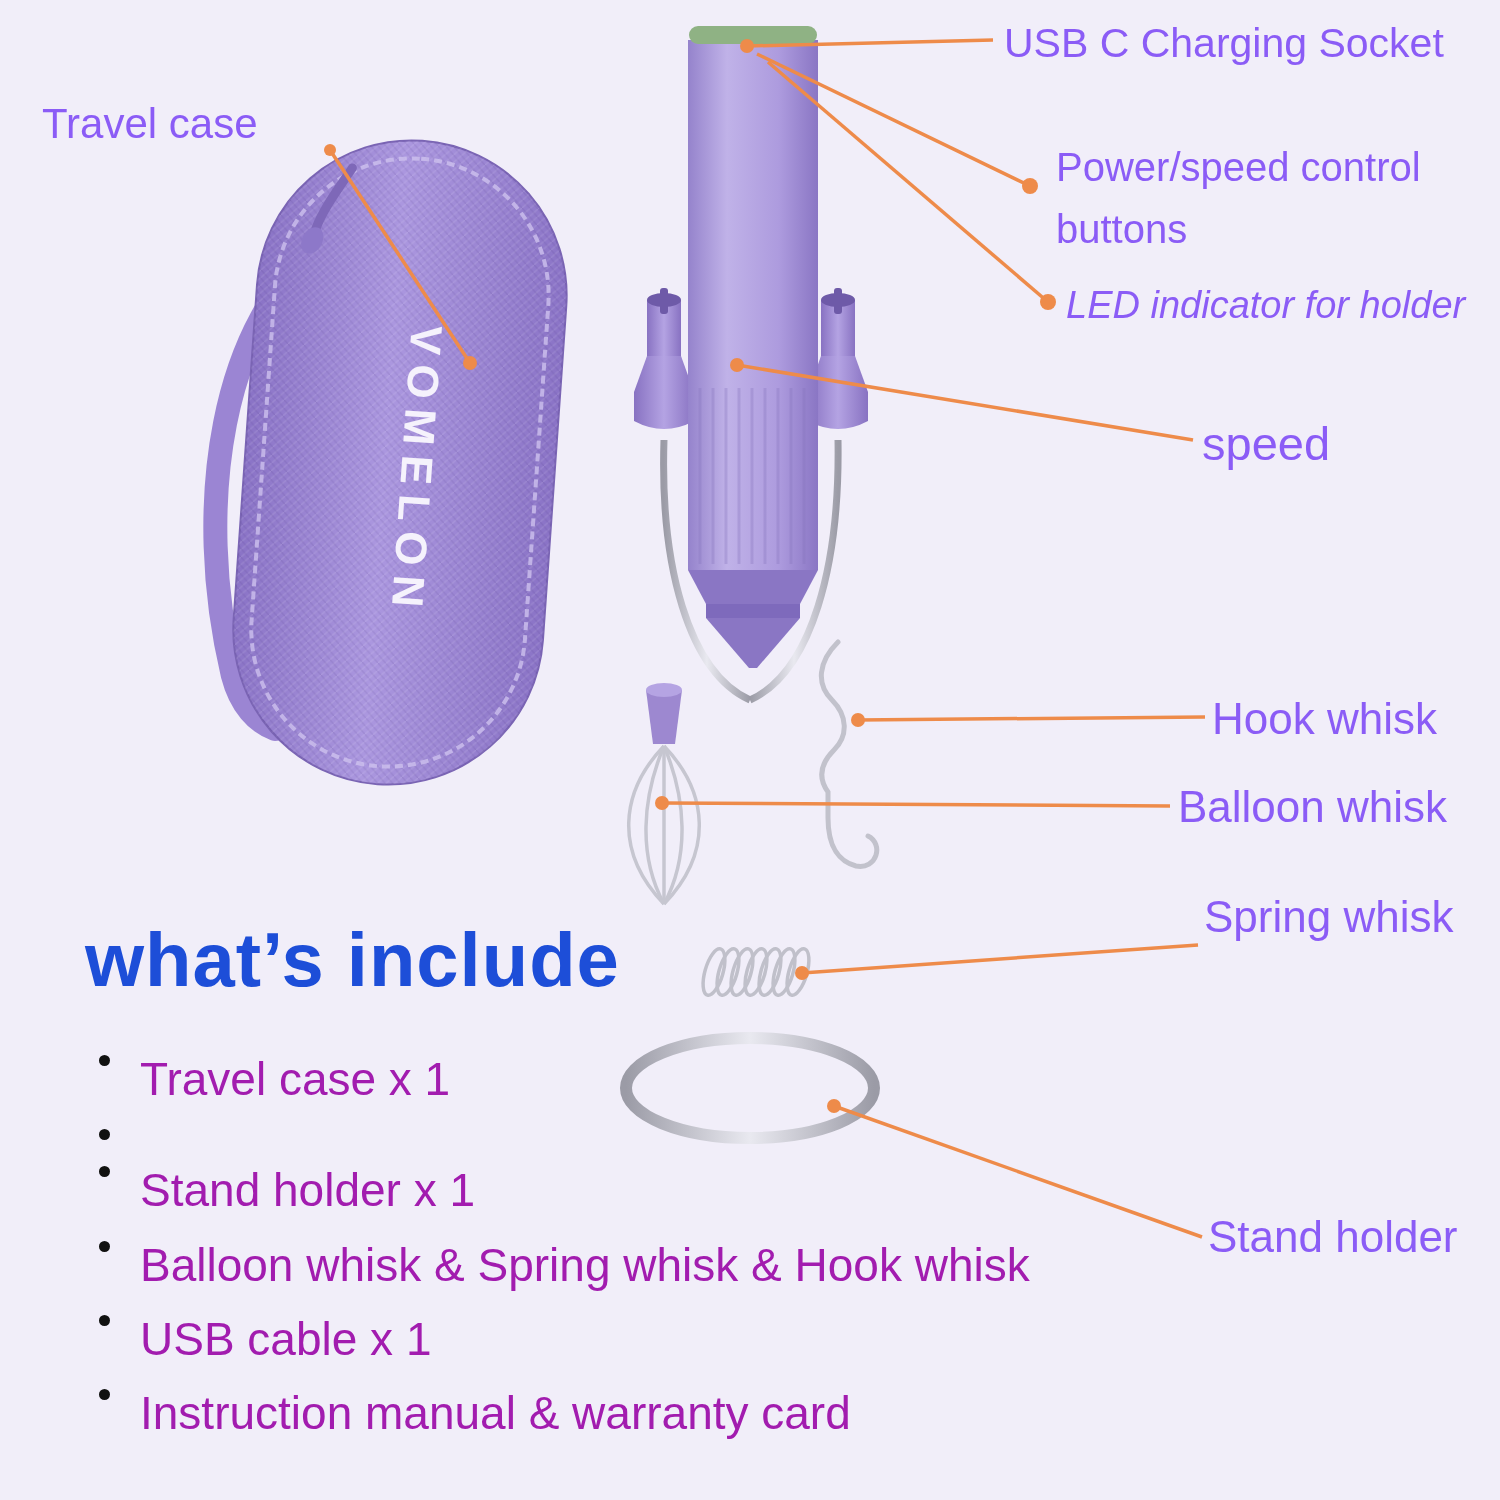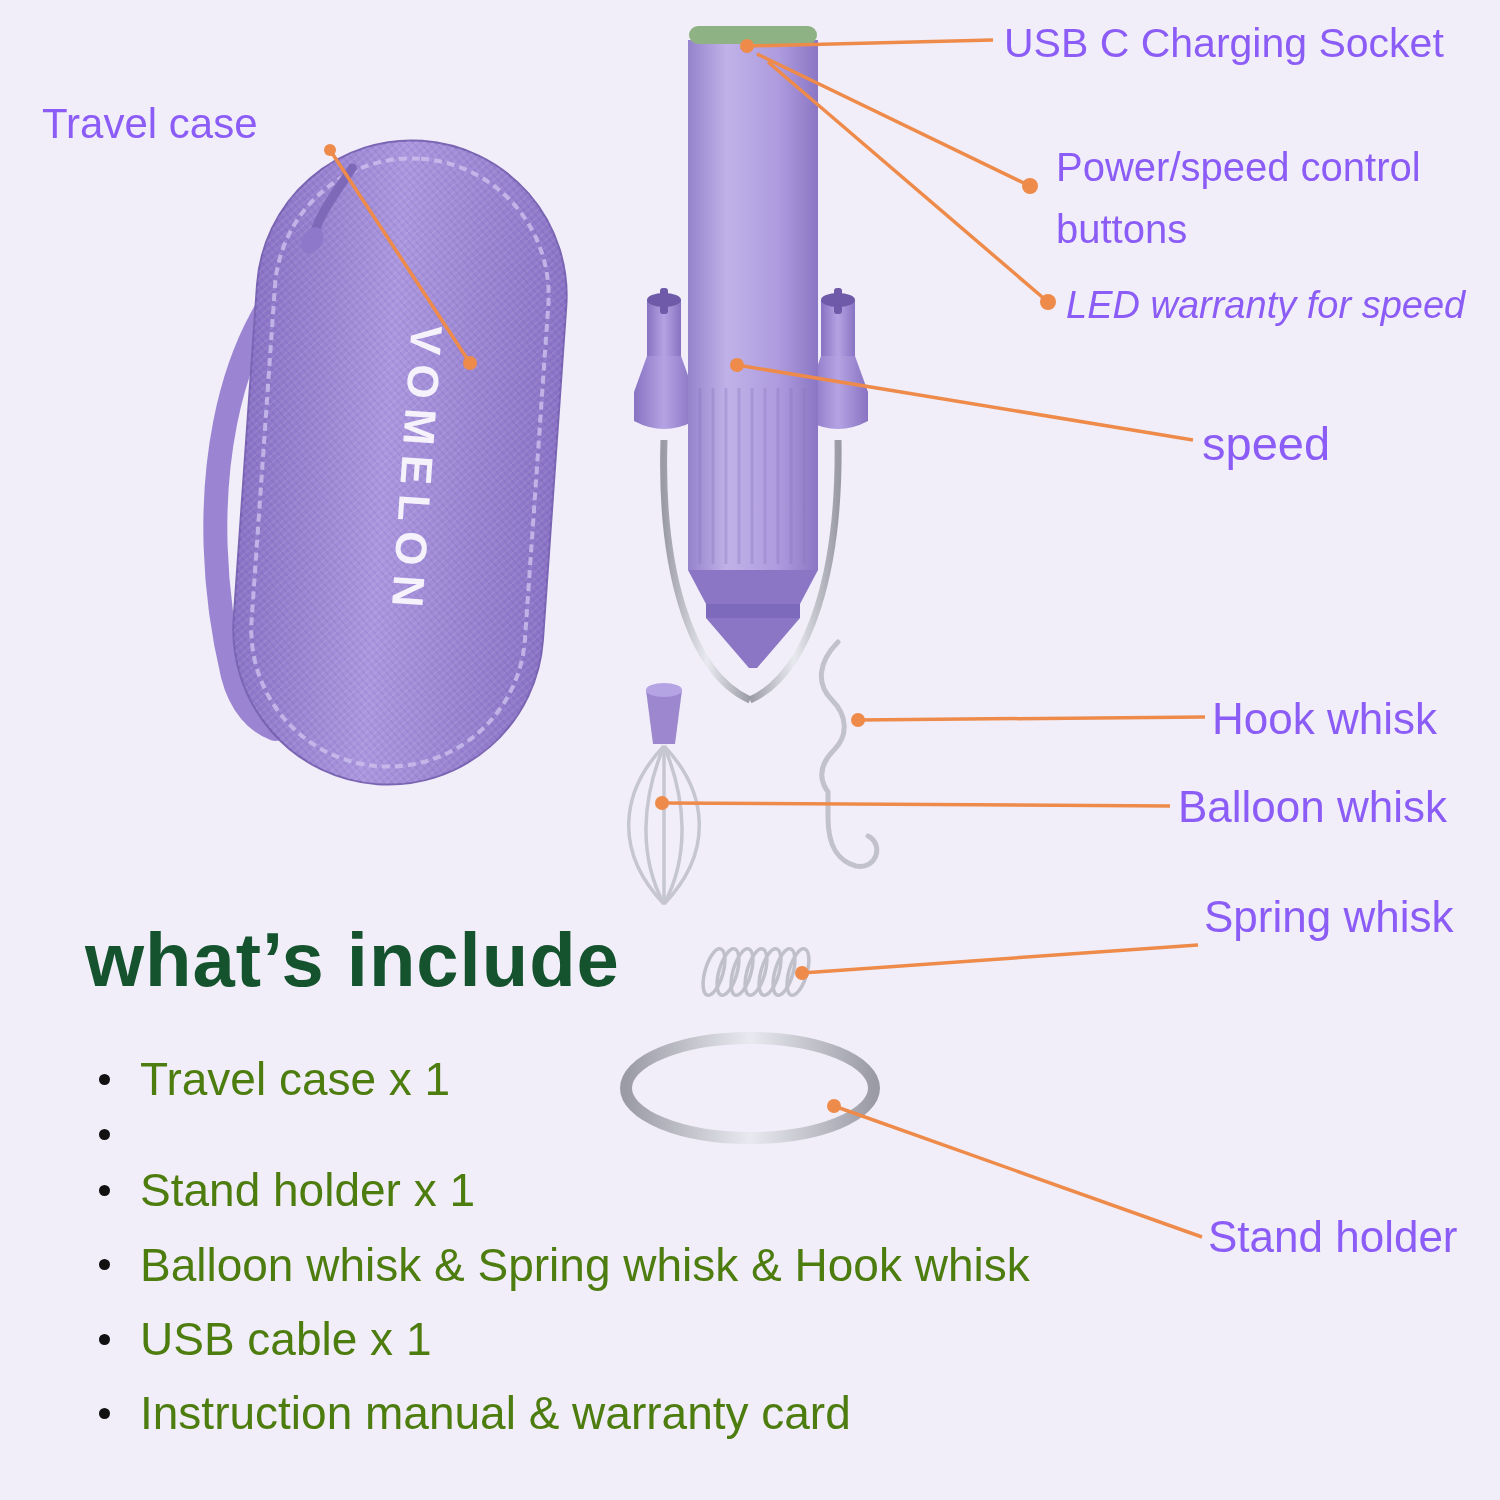--- a/index.html
+++ b/index.html
@@ -11,26 +11,26 @@
     color:#161616;
     overflow:hidden;
   }
   #art { position:absolute; left:0; top:0; }
   .callout { position:absolute; white-space:nowrap; color:#8b5cf6; }
   .callout.center { text-align:left; }
   .coil { stroke:#c0c0ca; stroke-width:3.5; fill:none; }
   .ridge { stroke:#8674bd; stroke-width:3; opacity:.32; }
   #includes { position:absolute; left:85px; top:916px; width:1140px; }
   #includes h1 {
-    font-size:76px; font-weight:bold; letter-spacing:1px; color:#14532d;
+    font-size:76px; font-weight:bold; letter-spacing:1px; color:#1d4ed8;
   }
   #includes ul { list-style:none; margin-top:52px; }
   #includes li {
-    display:flex; align-items:center;
-    font-size:46px; color:#4d7c0f; margin-bottom:26px; line-height:1.05;
+    display:flex; 
+    font-size:46px; color:#a21caf; margin-bottom:26px; line-height:1.05;
   }
   .dot {
     width:11px; height:11px; border-radius:50%;
     background:#111; margin:0 30px 0 14px; flex:0 0 auto;
   }
 </style>
 </head>
 <body>
 
 <div>
@@ -186,21 +186,21 @@
 
 <div class="callout" style="left:42px;top:100px;font-size:42px">Travel case</div>
 
 <div class="callout" style="left:1004px;top:20px;font-size:41px">USB C Charging  Socket</div>
 
 <div class="callout center" style="left:1056px;top:136px;width:412px;font-size:40px;line-height:1.55">
   <div>Power/speed control</div>
   <div>buttons</div>
 </div>
 
-<div class="callout" style="left:1066px;top:284px;font-size:38px;font-style:italic">LED warranty for speed</div>
+<div class="callout" style="left:1066px;top:284px;font-size:38px;font-style:italic">LED indicator for holder</div>
 
 <div class="callout" style="left:1202px;top:416px;font-size:47px">speed</div>
 
 <div class="callout" style="left:1212px;top:694px;font-size:44px">Hook whisk</div>
 
 <div class="callout" style="left:1178px;top:782px;font-size:44px">Balloon whisk</div>
 
 <div class="callout" style="left:1204px;top:892px;font-size:44px">Spring whisk</div>
 
 <div class="callout" style="left:1208px;top:1212px;font-size:44px">Stand holder</div>

